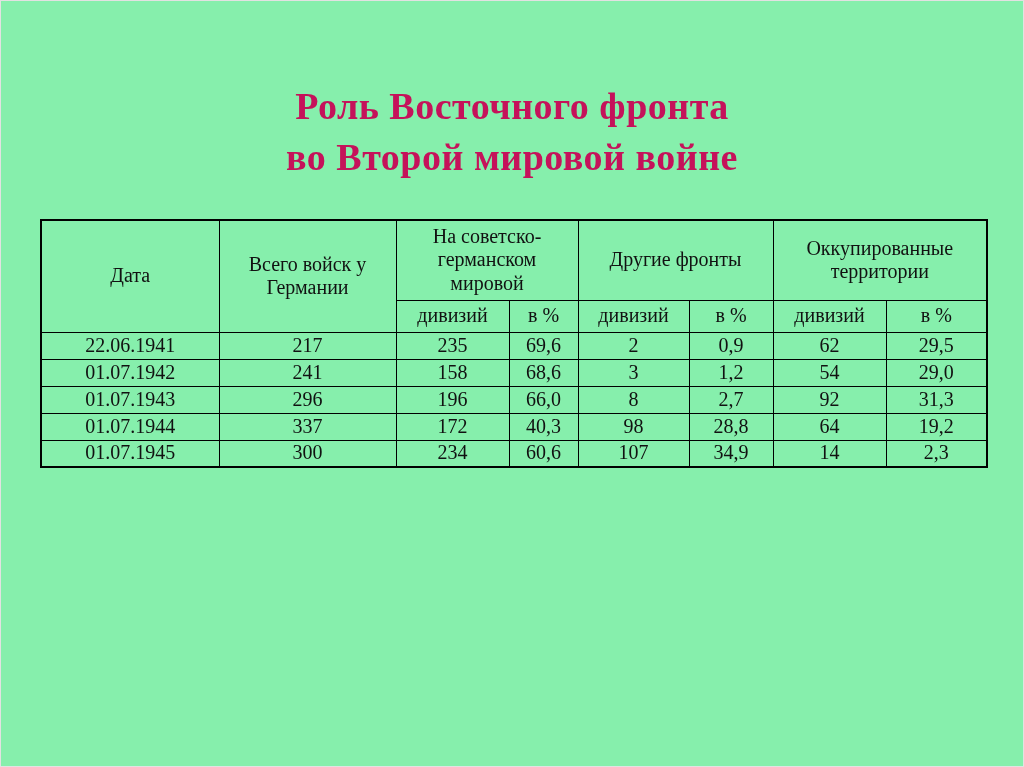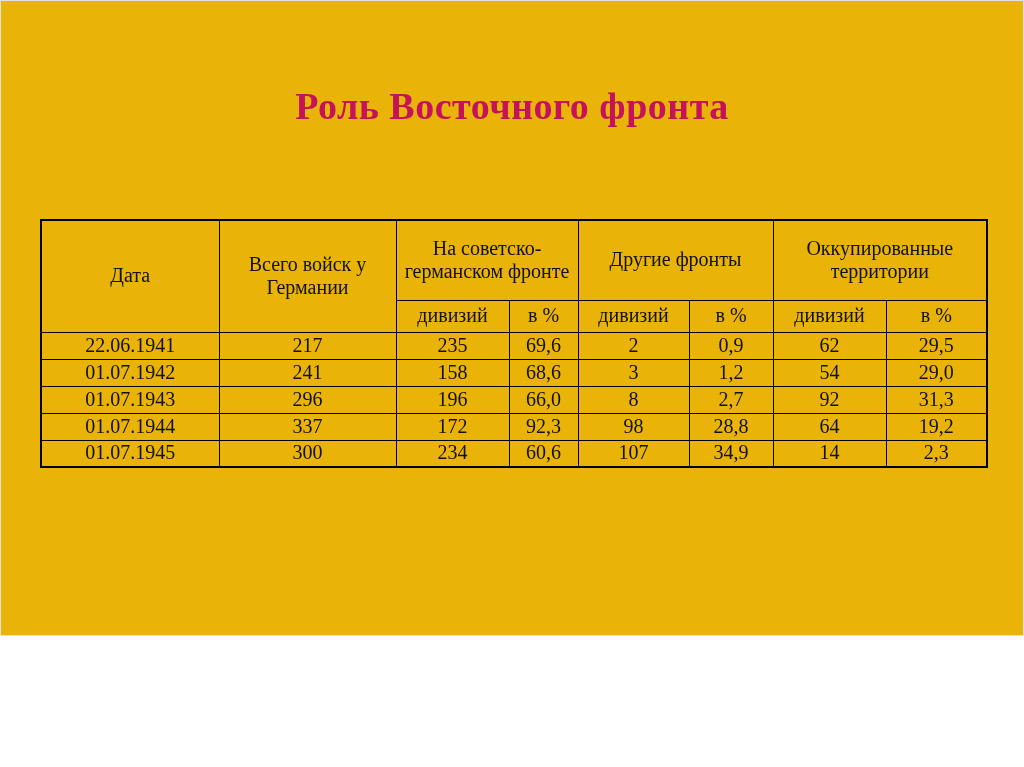--- a/index.html
+++ b/index.html
@@ -3,22 +3,22 @@
 <meta charset="utf-8">
 <style>
   html, body {
     margin: 0;
     padding: 0;
     background: #ffffff;
   }
   .slide {
     position: relative;
     width: 1024px;
-    height: 636px;
-    background: #eab308;
+    height: 767px;
+    background: #86efac;
     border: 1px solid #e2e2e2;
     box-sizing: border-box;
     font-family: "Liberation Serif", "DejaVu Serif", serif;
     overflow: hidden;
   }
   .title-block {
     position: absolute;
     top: 80px;
     left: 0;
     width: 100%;
@@ -56,38 +56,39 @@
   td.pct-red  { color: #d42525; }
   td.pct-blue { color: #2525cc; }
 </style>
 </head>
 <body>
 
 <div class="slide">
 
   <div class="title-block">
     <div>Роль Восточного фронта</div>
+    <div>во Второй мировой войне</div>
   </div>
 
   <table class="data-table">
     <colgroup>
       <col style="width:178px">
       <col style="width:177px">
       <col style="width:113px">
       <col style="width:69px">
       <col style="width:111px">
       <col style="width:84px">
       <col style="width:113px">
       <col style="width:101px">
     </colgroup>
     <tbody>
       <tr class="header-row-1">
         <th rowspan="2">Дата</th>
         <th rowspan="2">Всего войск у Германии</th>
-        <th colspan="2">На советско-германском фронте</th>
+        <th colspan="2">На советско-германском мировой</th>
         <th colspan="2">Другие фронты</th>
         <th colspan="2">Оккупированные территории</th>
       </tr>
       <tr class="header-row-2">
         <th>дивизий</th>
         <th>в %</th>
         <th>дивизий</th>
         <th>в %</th>
         <th>дивизий</th>
         <th>в %</th>
@@ -120,21 +121,21 @@
         <td class="pct-red">66,0</td>
         <td>8</td>
         <td class="pct-blue">2,7</td>
         <td>92</td>
         <td>31,3</td>
       </tr>
       <tr class="data-row">
         <td>01.07.1944</td>
         <td>337</td>
         <td>172</td>
-        <td class="pct-red">92,3</td>
+        <td class="pct-red">40,3</td>
         <td>98</td>
         <td class="pct-blue">28,8</td>
         <td>64</td>
         <td>19,2</td>
       </tr>
       <tr class="data-row">
         <td>01.07.1945</td>
         <td>300</td>
         <td>234</td>
         <td class="pct-red">60,6</td>

